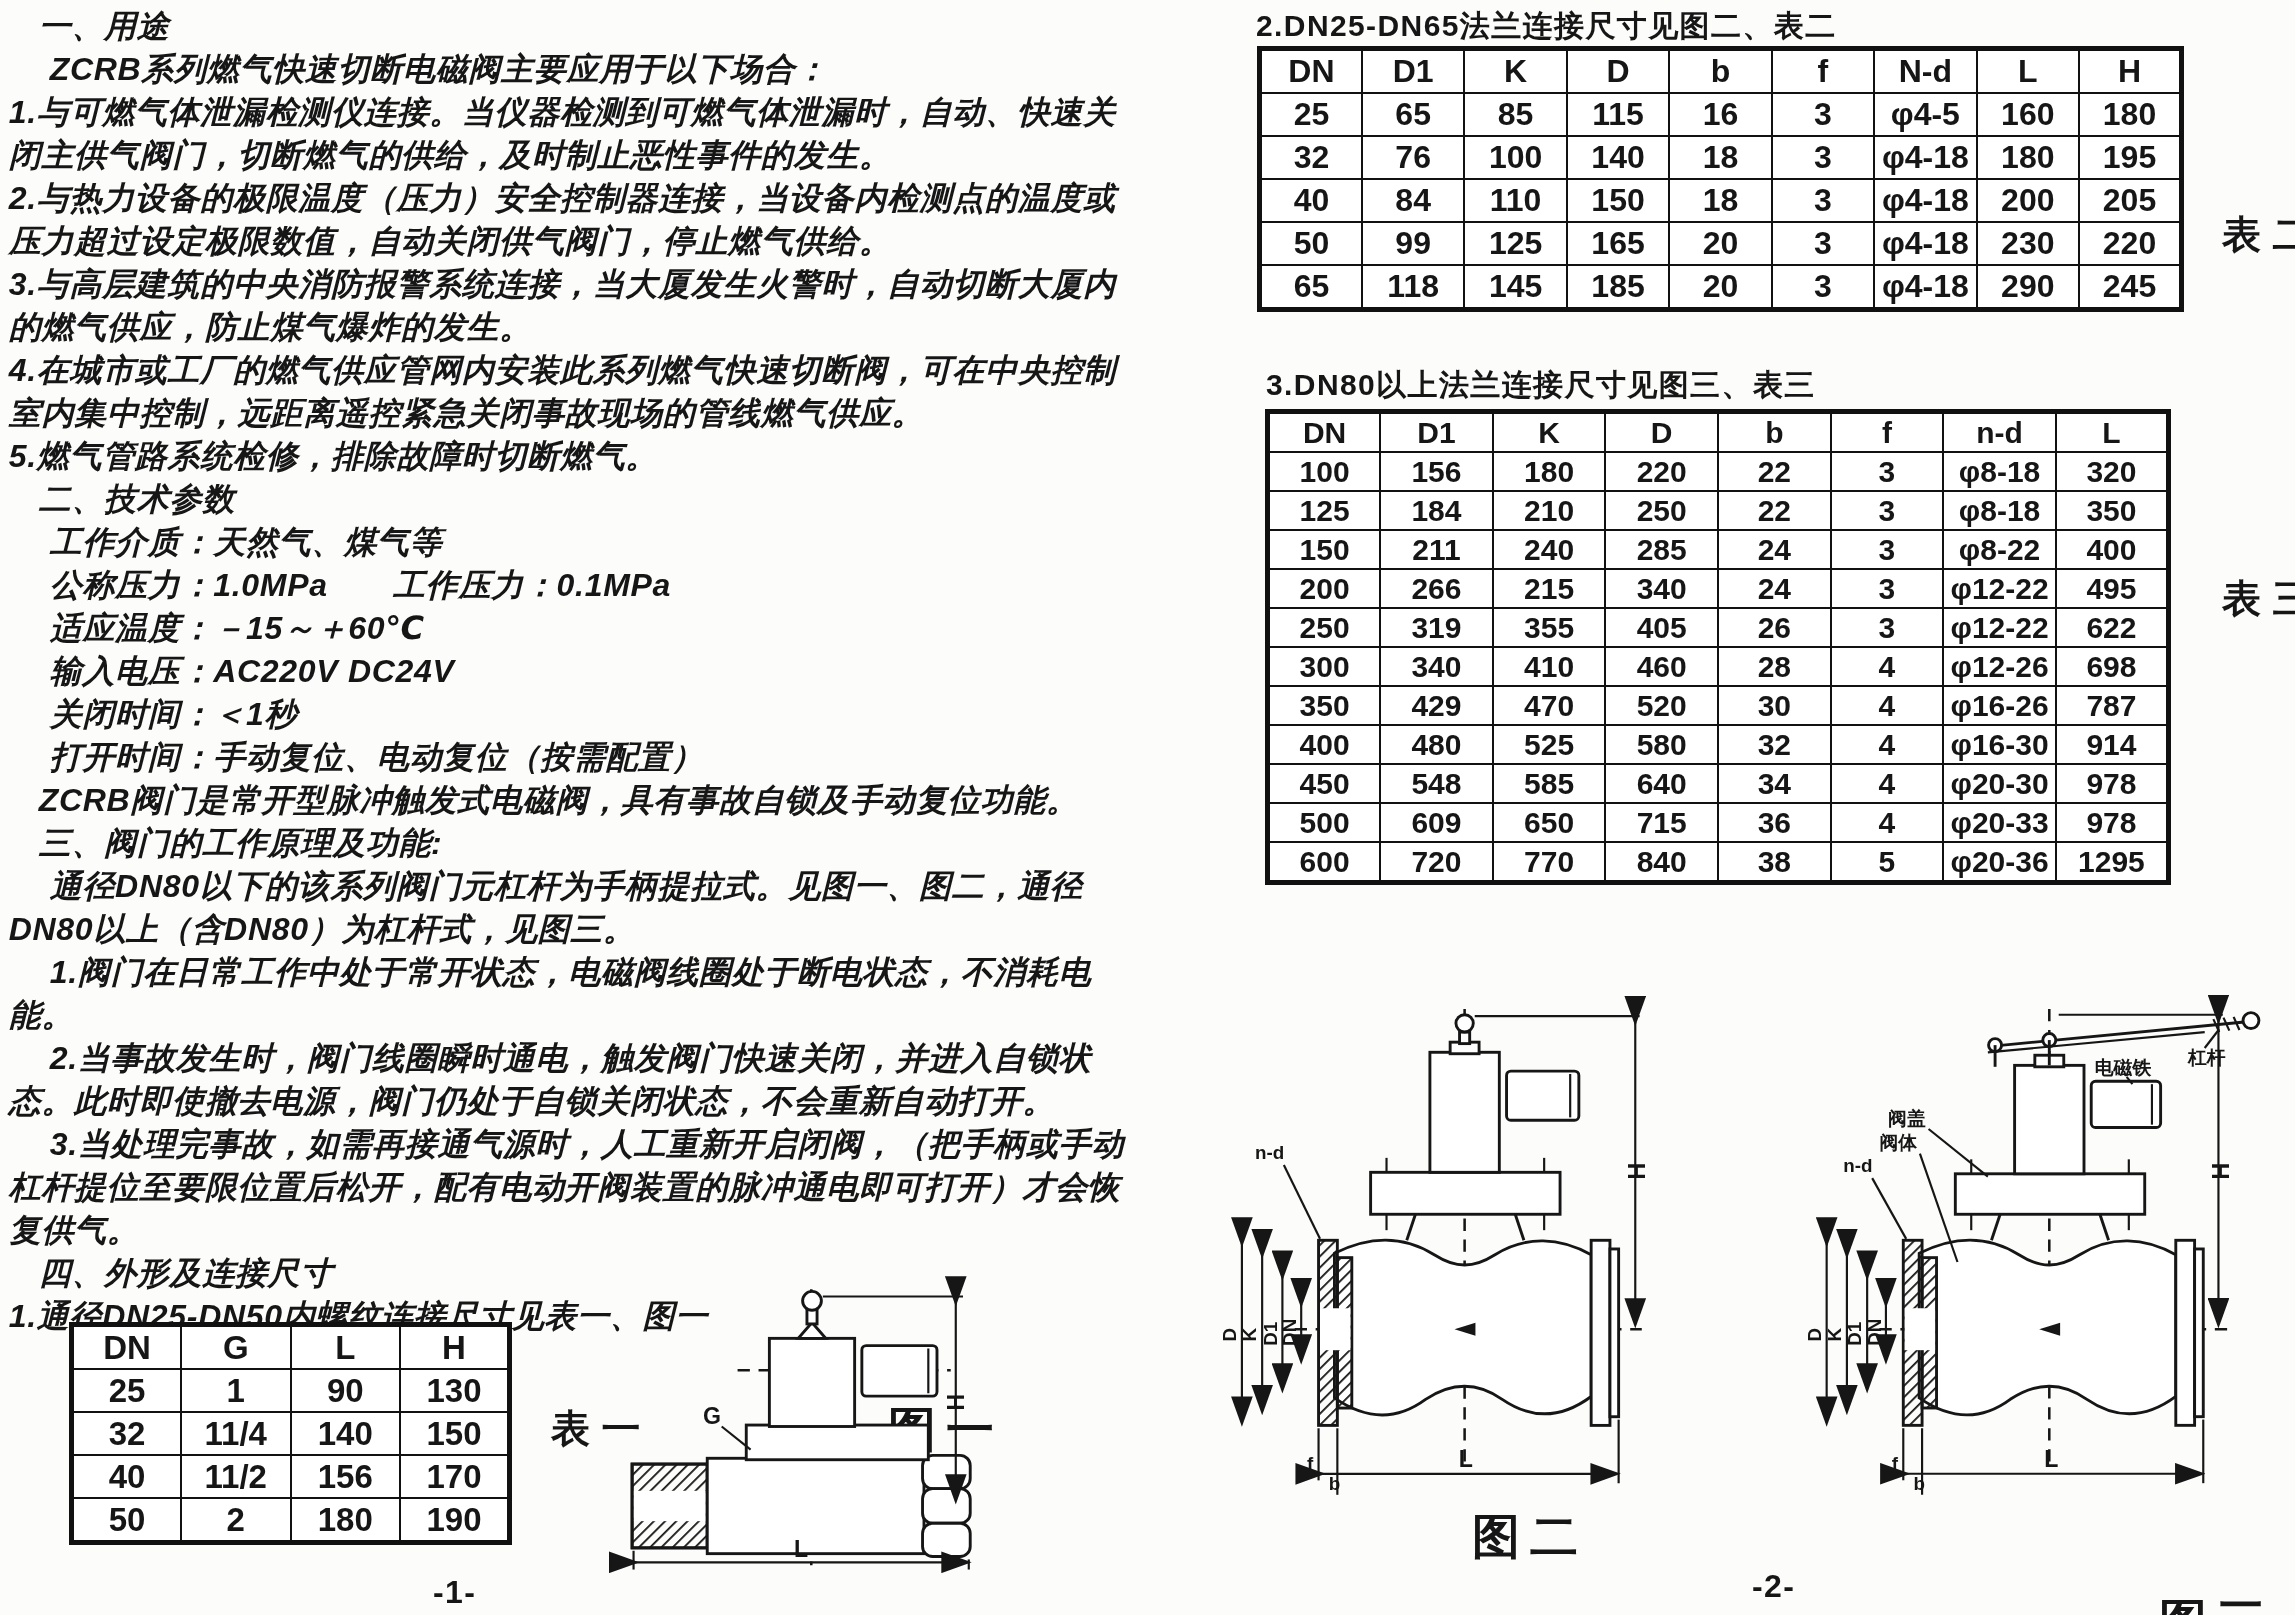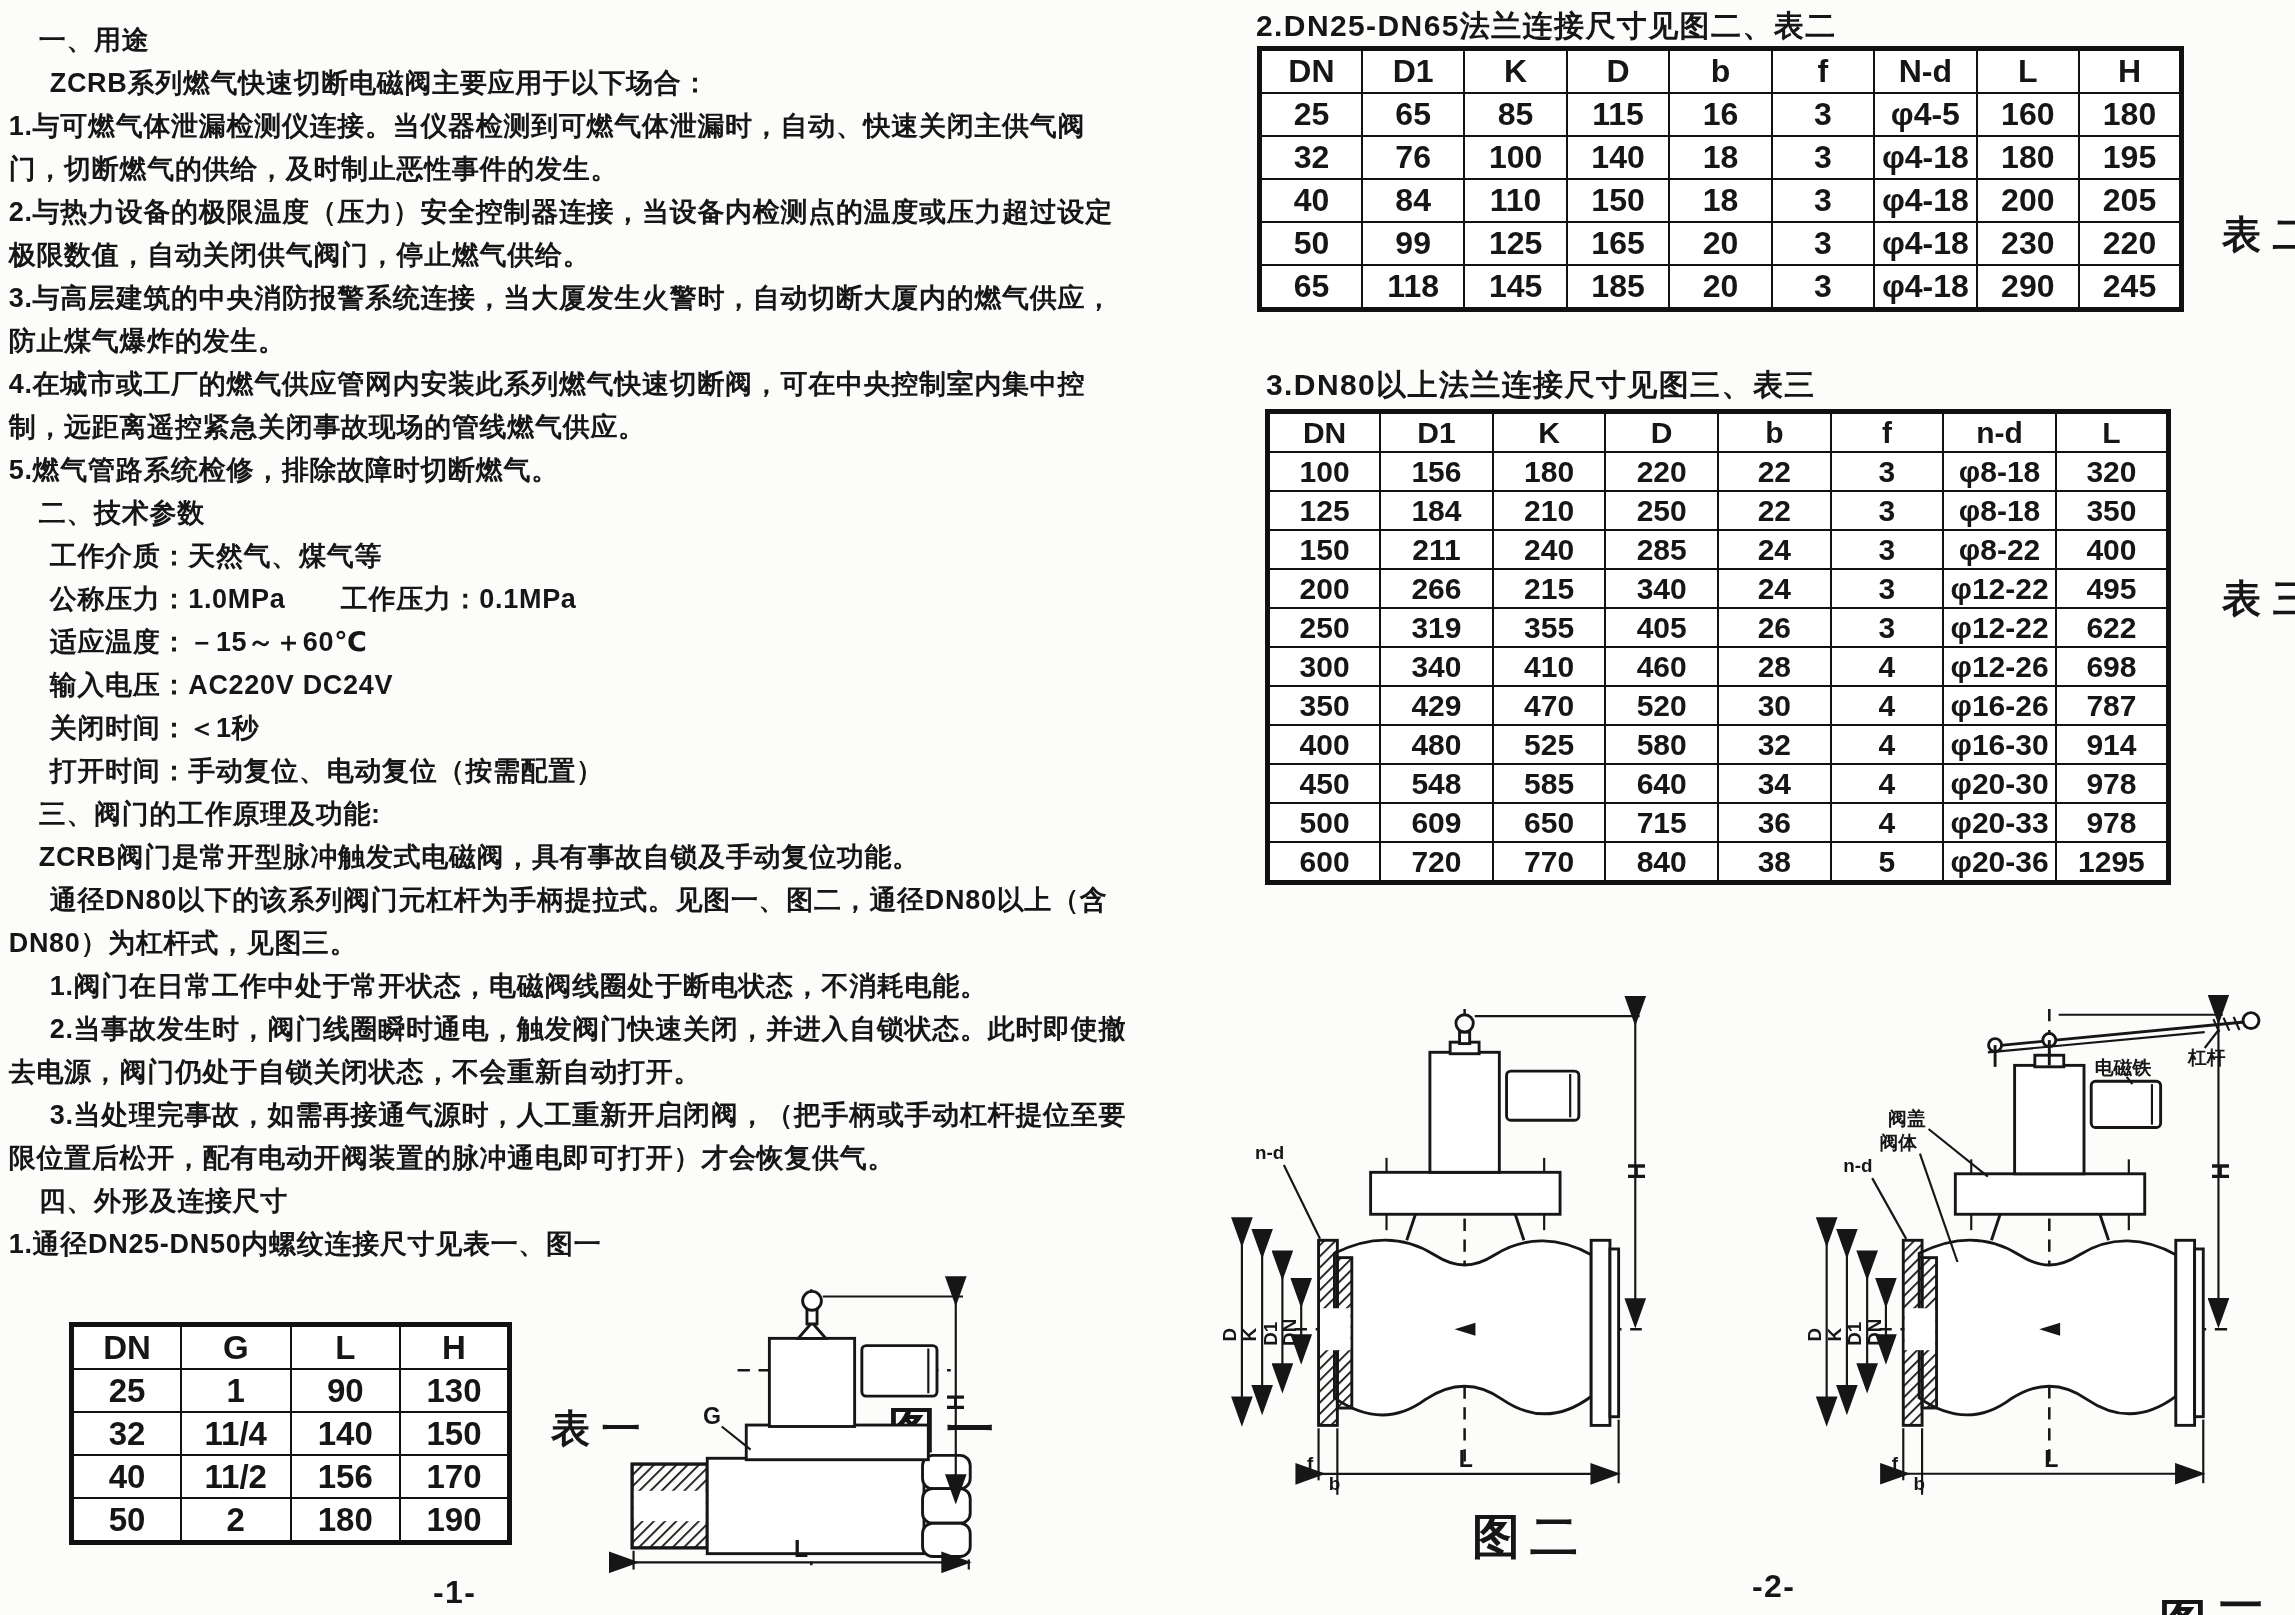--- a/index.html
+++ b/index.html
@@ -4,21 +4,21 @@
 <style>
   html,body{margin:0;padding:0;}
   body{
     width:2295px;height:1615px;position:relative;overflow:hidden;
     background:#fcfcfa;color:#161616;
     font-family:"Liberation Sans","DejaVu Sans",sans-serif;
     font-weight:bold;
   }
   .abs{position:absolute;}
   
-  .p1-text{left:8.7px;top:19px;width:1120px;font-size:27px;line-height:43px;letter-spacing:0.7px;}
+  .p1-text{left:8.7px;top:5px;width:1120px;font-size:32px;line-height:43px;letter-spacing:0.7px;font-style:italic;}
   .p1-text p{margin:0;}
   .ind1{text-indent:30px;}
   .ind15{text-indent:41px;}
   .sec-gap{margin-top:1.4px;}
   
   table{border-collapse:collapse;table-layout:fixed;background:#fff;}
   th,td{border:2.9px solid #111;text-align:center;vertical-align:middle;padding:0 2.9px;font-weight:bold;}
   table{border:5px solid #111;}
   #table1{width:443px;font-size:33px;}
   #table1 th,#table1 td{height:41px;}
@@ -55,22 +55,22 @@
     <p>3.与高层建筑的中央消防报警系统连接，当大厦发生火警时，自动切断大厦内的燃气供应，防止煤气爆炸的发生。</p>
     <p>4.在城市或工厂的燃气供应管网内安装此系列燃气快速切断阀，可在中央控制室内集中控制，远距离遥控紧急关闭事故现场的管线燃气供应。</p>
     <p>5.燃气管路系统检修，排除故障时切断燃气。</p>
     <p class="ind1 sec-gap">二、技术参数</p>
     <p class="ind15">工作介质：天然气、煤气等</p>
     <p class="ind15">公称压力：1.0MPa　　工作压力：0.1MPa</p>
     <p class="ind15">适应温度：－15～＋60℃</p>
     <p class="ind15">输入电压：AC220V DC24V</p>
     <p class="ind15">关闭时间：＜1秒</p>
     <p class="ind15">打开时间：手动复位、电动复位（按需配置）</p>
+    <p class="ind1">ZCRB阀门是常开型脉冲触发式电磁阀，具有事故自锁及手动复位功能。</p>
     <p class="ind1 sec-gap">三、阀门的工作原理及功能:</p>
-    <p class="ind1">ZCRB阀门是常开型脉冲触发式电磁阀，具有事故自锁及手动复位功能。</p>
     <p class="ind15">通径DN80以下的该系列阀门元杠杆为手柄提拉式。见图一、图二，通径DN80以上（含DN80）为杠杆式，见图三。</p>
     <p class="ind15">1.阀门在日常工作中处于常开状态，电磁阀线圈处于断电状态，不消耗电能。</p>
     <p class="ind15">2.当事故发生时，阀门线圈瞬时通电，触发阀门快速关闭，并进入自锁状态。此时即使撤去电源，阀门仍处于自锁关闭状态，不会重新自动打开。</p>
     <p class="ind15">3.当处理完事故，如需再接通气源时，人工重新开启闭阀，（把手柄或手动杠杆提位至要限位置后松开，配有电动开阀装置的脉冲通电即可打开）才会恢复供气。</p>
     <p class="ind1 sec-gap">四、外形及连接尺寸</p>
     <p>1.通径DN25-DN50内螺纹连接尺寸见表一、图一</p>
   </div>
 
   <table id="table1" class="abs" style="left:69px;top:1322px;">
     <thead>

